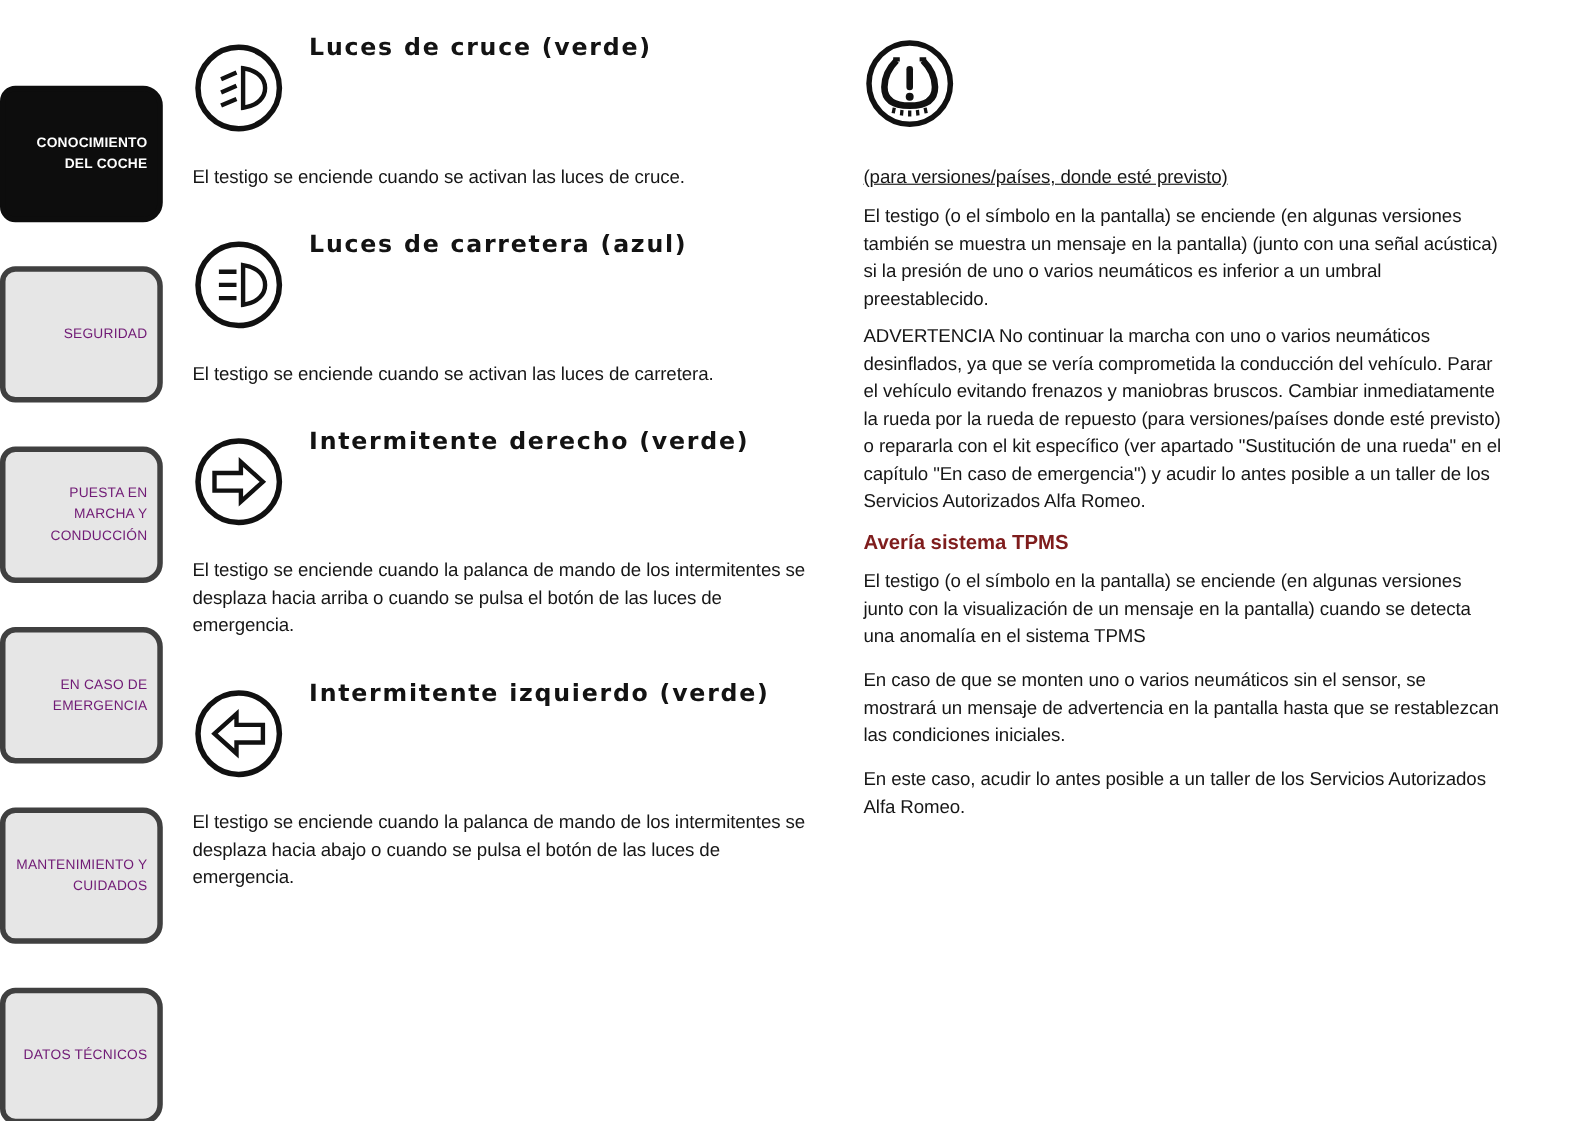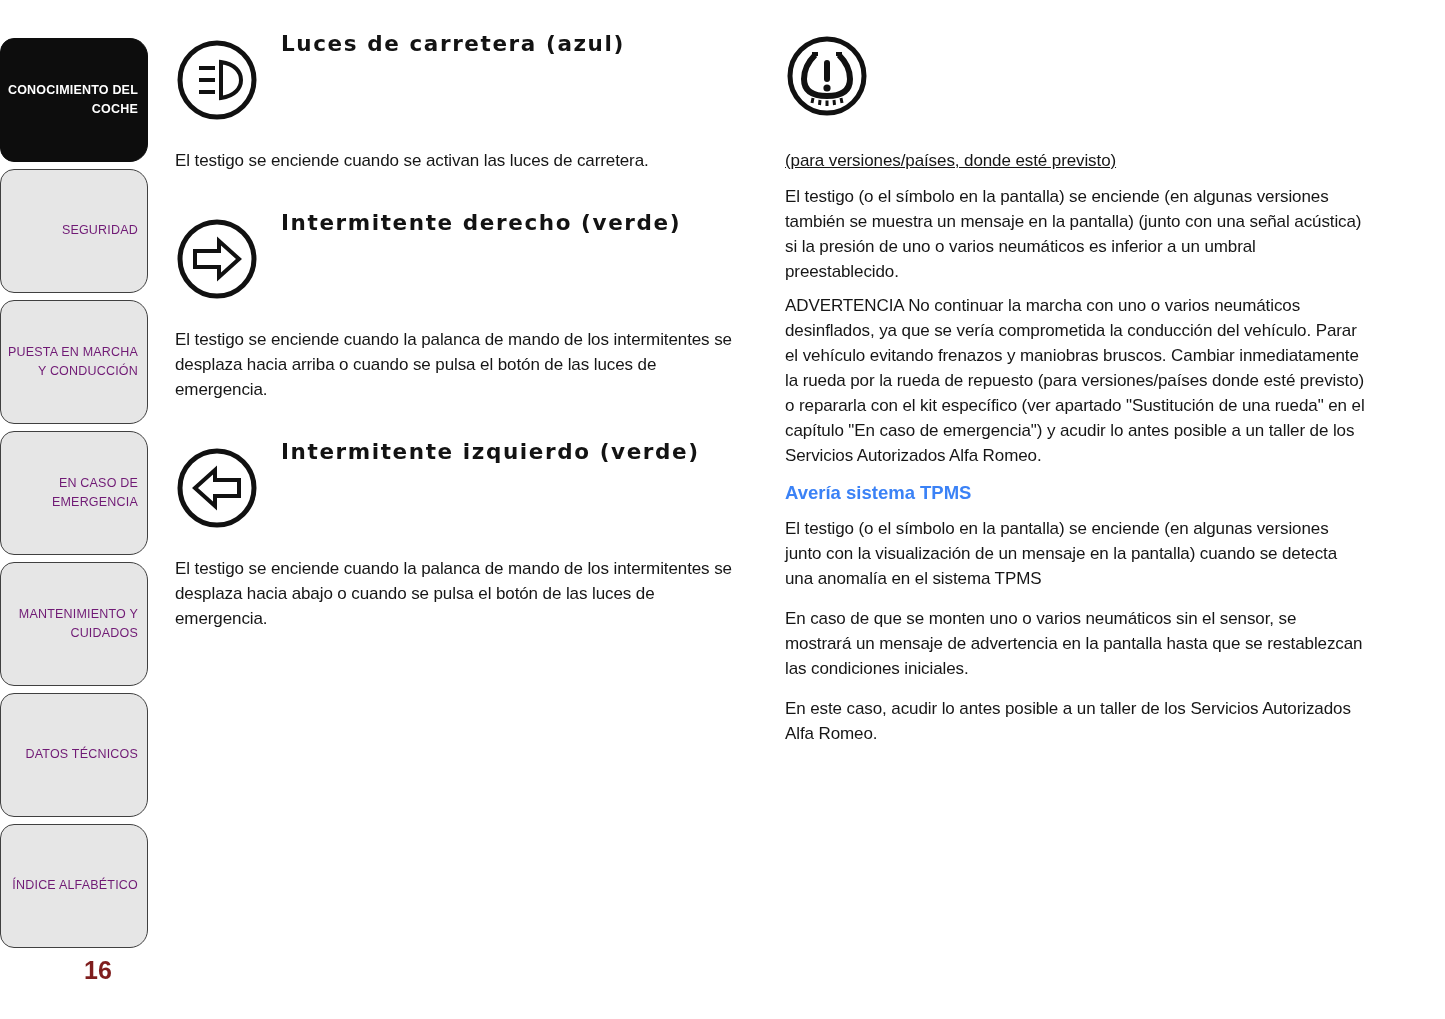--- a/index.html
+++ b/index.html
@@ -3,24 +3,25 @@
 <meta charset="utf-8">
 <style>
   * { margin: 0; padding: 0; box-sizing: border-box; }
   html, body { width: 1445px; height: 1019px; background: #ffffff; overflow: hidden; }
   body { font-family: "Liberation Sans", sans-serif; color: #121212; position: relative; }
 
   
   .sidebar { position: absolute; left: 0; top: 38px; width: 150px; }
   .tab {
     width: 148px; height: 124px; margin-bottom: 7px;
-    background: #e6e6e6; border: 1px solid #404040;
+    background: #e6e6e6; border: 5px solid #404040;
     border-radius: 14px 18px 18px 14px;
     display: flex; align-items: center; justify-content: flex-end;
     padding: 6px 9px 6px 6px;
+    margin-top: 40px;
   }
   .tab span {
     display: block; text-align: right;
     font-size: 12.5px; line-height: 1.55; color: #701a75; letter-spacing: 0.2px;
   }
   .tab.active { background: #0d0d0d; border-color: #0d0d0d; }
   .tab.active span { color: #ffffff; font-weight: bold; }
   .page-num {
     margin: 8px 0 0 84px; font-size: 25px; font-weight: bold; color: #7f1d1d;
     font-family: "Liberation Sans", sans-serif;
@@ -45,21 +46,21 @@
   }
   .sec .body-text { margin-top: 26px; }
   .sec { margin-bottom: 34px; }
 
   .col-right .icon-wrap { margin-top: 6px; }
   .col-right .sec-title { max-width: 430px; }
   .note { margin-top: 30px; text-decoration: underline; }
   .para { margin-top: 11px; }
   .para.big-gap { margin-top: 9px; }
   .subhead {
-    margin-top: 12px; font-size: 18.5px; font-weight: bold; color: #3b82f6;
+    margin-top: 12px; font-size: 18.5px; font-weight: bold; color: #7f1d1d;
     line-height: 26px; font-family: "Liberation Sans", sans-serif;
   }
   .sub-para { margin-top: 10px; }
   .sub-para.gap { margin-top: 15px; }
 
   .ic { stroke: #111; fill: none; }
 </style>
 </head>
 <body>
 
@@ -83,20 +84,33 @@
     <span>DATOS TÉCNICOS</span>
   </div>
   <div class="tab">
     <span>ÍNDICE ALFABÉTICO</span>
   </div>
   <div class="page-num">16</div>
 </div>
 
 <div class="col-left">
 
+  <div class="sec">
+    <div class="sec-head">
+      <span class="icon-wrap">
+        <svg viewBox="0 0 84 84">
+          <circle class="ic" cx="42" cy="42" r="37" stroke-width="5"></circle>
+          <path class="ic" d="M46 24 L46 60 C60 58 66 50 66 42 C66 34 60 26 46 24 Z" stroke-width="4"></path>
+          <path class="ic" d="M26 34 L40 28 M26 46 L40 40 M26 58 L40 52" stroke-width="4"></path>
+        </svg>
+      </span>
+      <div class="sec-title">Luces de cruce (verde)</div>
+    </div>
+    <div class="body-text">El testigo se enciende cuando se activan las luces de cruce.</div>
+  </div>
 
   <div class="sec">
     <div class="sec-head">
       <span class="icon-wrap">
         <svg viewBox="0 0 84 84">
           <circle class="ic" cx="42" cy="42" r="37" stroke-width="5"></circle>
           <path class="ic" d="M46 24 L46 60 C60 58 66 50 66 42 C66 34 60 26 46 24 Z" stroke-width="4"></path>
           <path class="ic" d="M24 30 L40 30 M24 42 L40 42 M24 54 L40 54" stroke-width="4"></path>
         </svg>
       </span>

